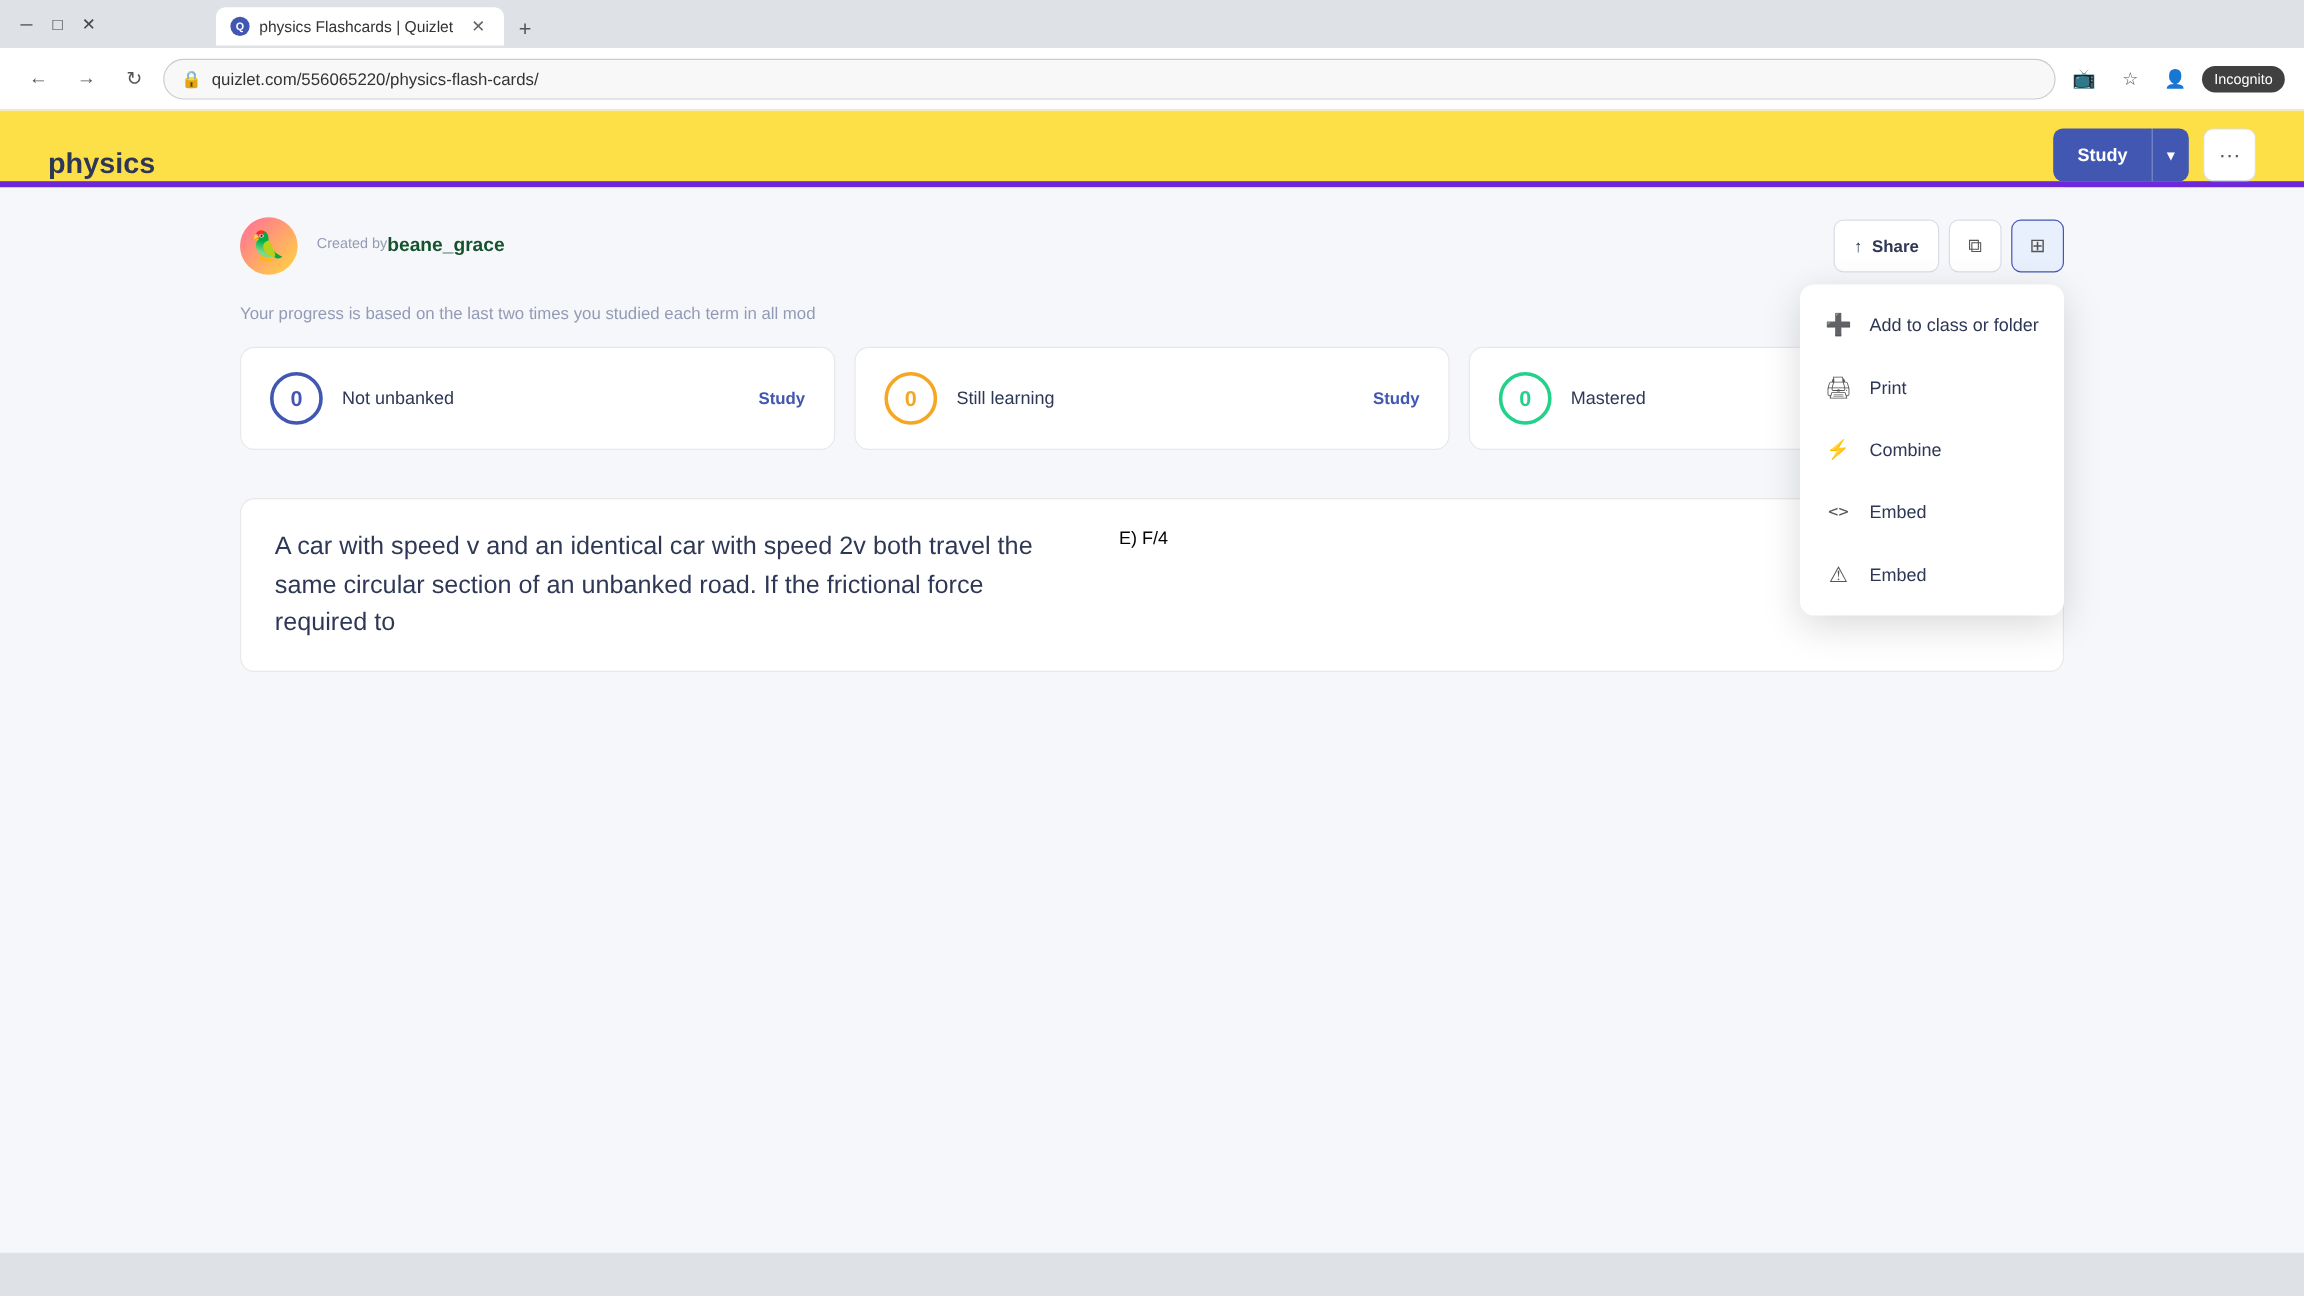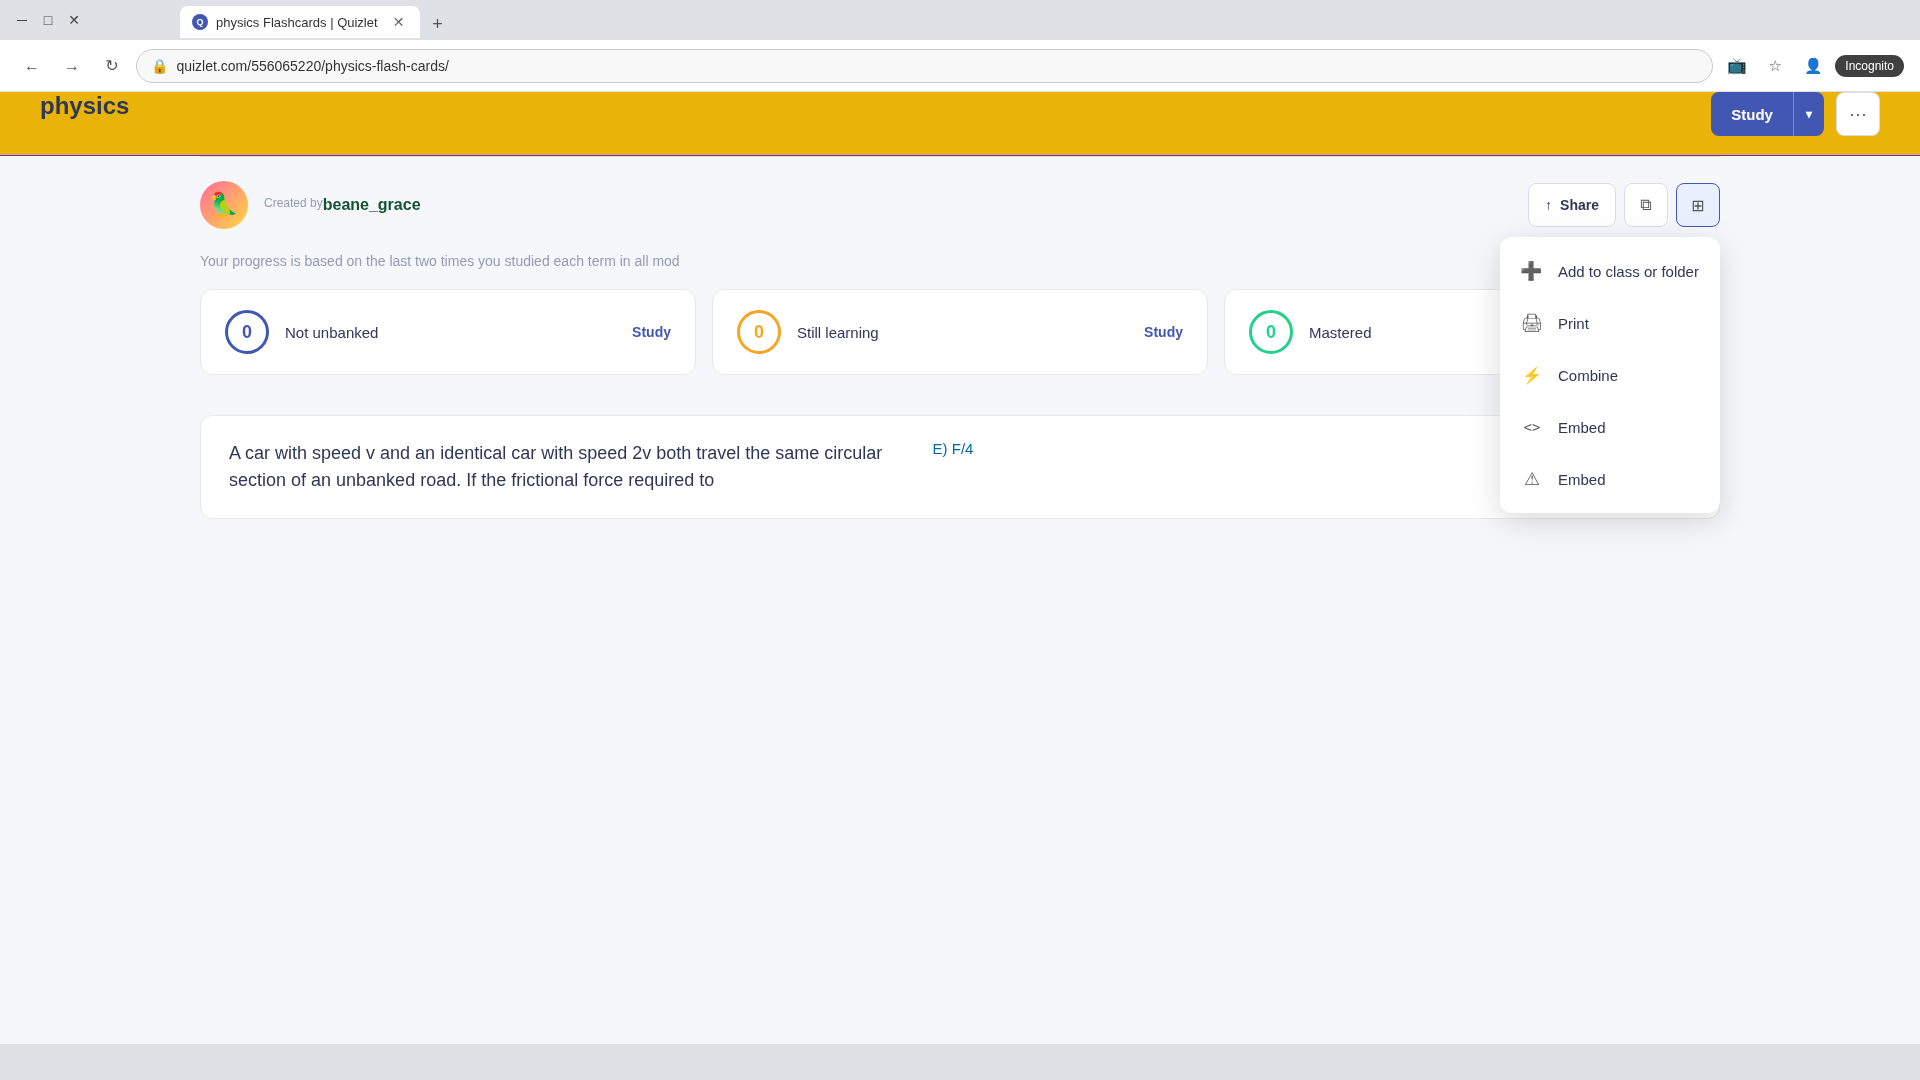--- a/index.html
+++ b/index.html
@@ -135,26 +135,26 @@
     .page-content {
       background: #f6f7fb;
       width: 100%;
       height: calc(1080px - 40px - 36px - 52px);
       overflow: hidden;
       position: relative;
     }
 
     
     .quizlet-header {
-      background: #eab308;
+      background: #fde047;
       height: 64px;
       display: flex;
-      align-items: flex-start;
+      align-items: flex-end;
       padding: 0 40px;
-      border-bottom: 1px solid #6d28d9;
+      border-bottom: 5px solid #6d28d9;
       justify-content: space-between;
     }
     .quizlet-title {
       font-size: 24px;
       font-weight: 700;
       color: #2e3856;
     }
     .header-actions {
       display: flex;
       align-items: center;
@@ -381,28 +381,28 @@
       background: white;
       border-radius: 12px;
       padding: 24px 28px;
       display: flex;
       align-items: flex-start;
       gap: 40px;
       border: 1px solid #e8e8e8;
     }
     .term-text {
       flex: 1;
-      font-size: 18px;
+      font-size: 21px;
       color: #2e3856;
       line-height: 1.5;
     }
     .definition-text {
       flex: 1;
       font-size: 15px;
-      color: #0369a1;
+      color: #000000;
       font-weight: 500;
     }
     .term-actions {
       display: flex;
       align-items: center;
       gap: 12px;
     }
     .star-icon { color: #f5a623; font-size: 20px; cursor: pointer; }
     .sound-icon { color: #939bb4; font-size: 20px; cursor: pointer; }
   </style>

